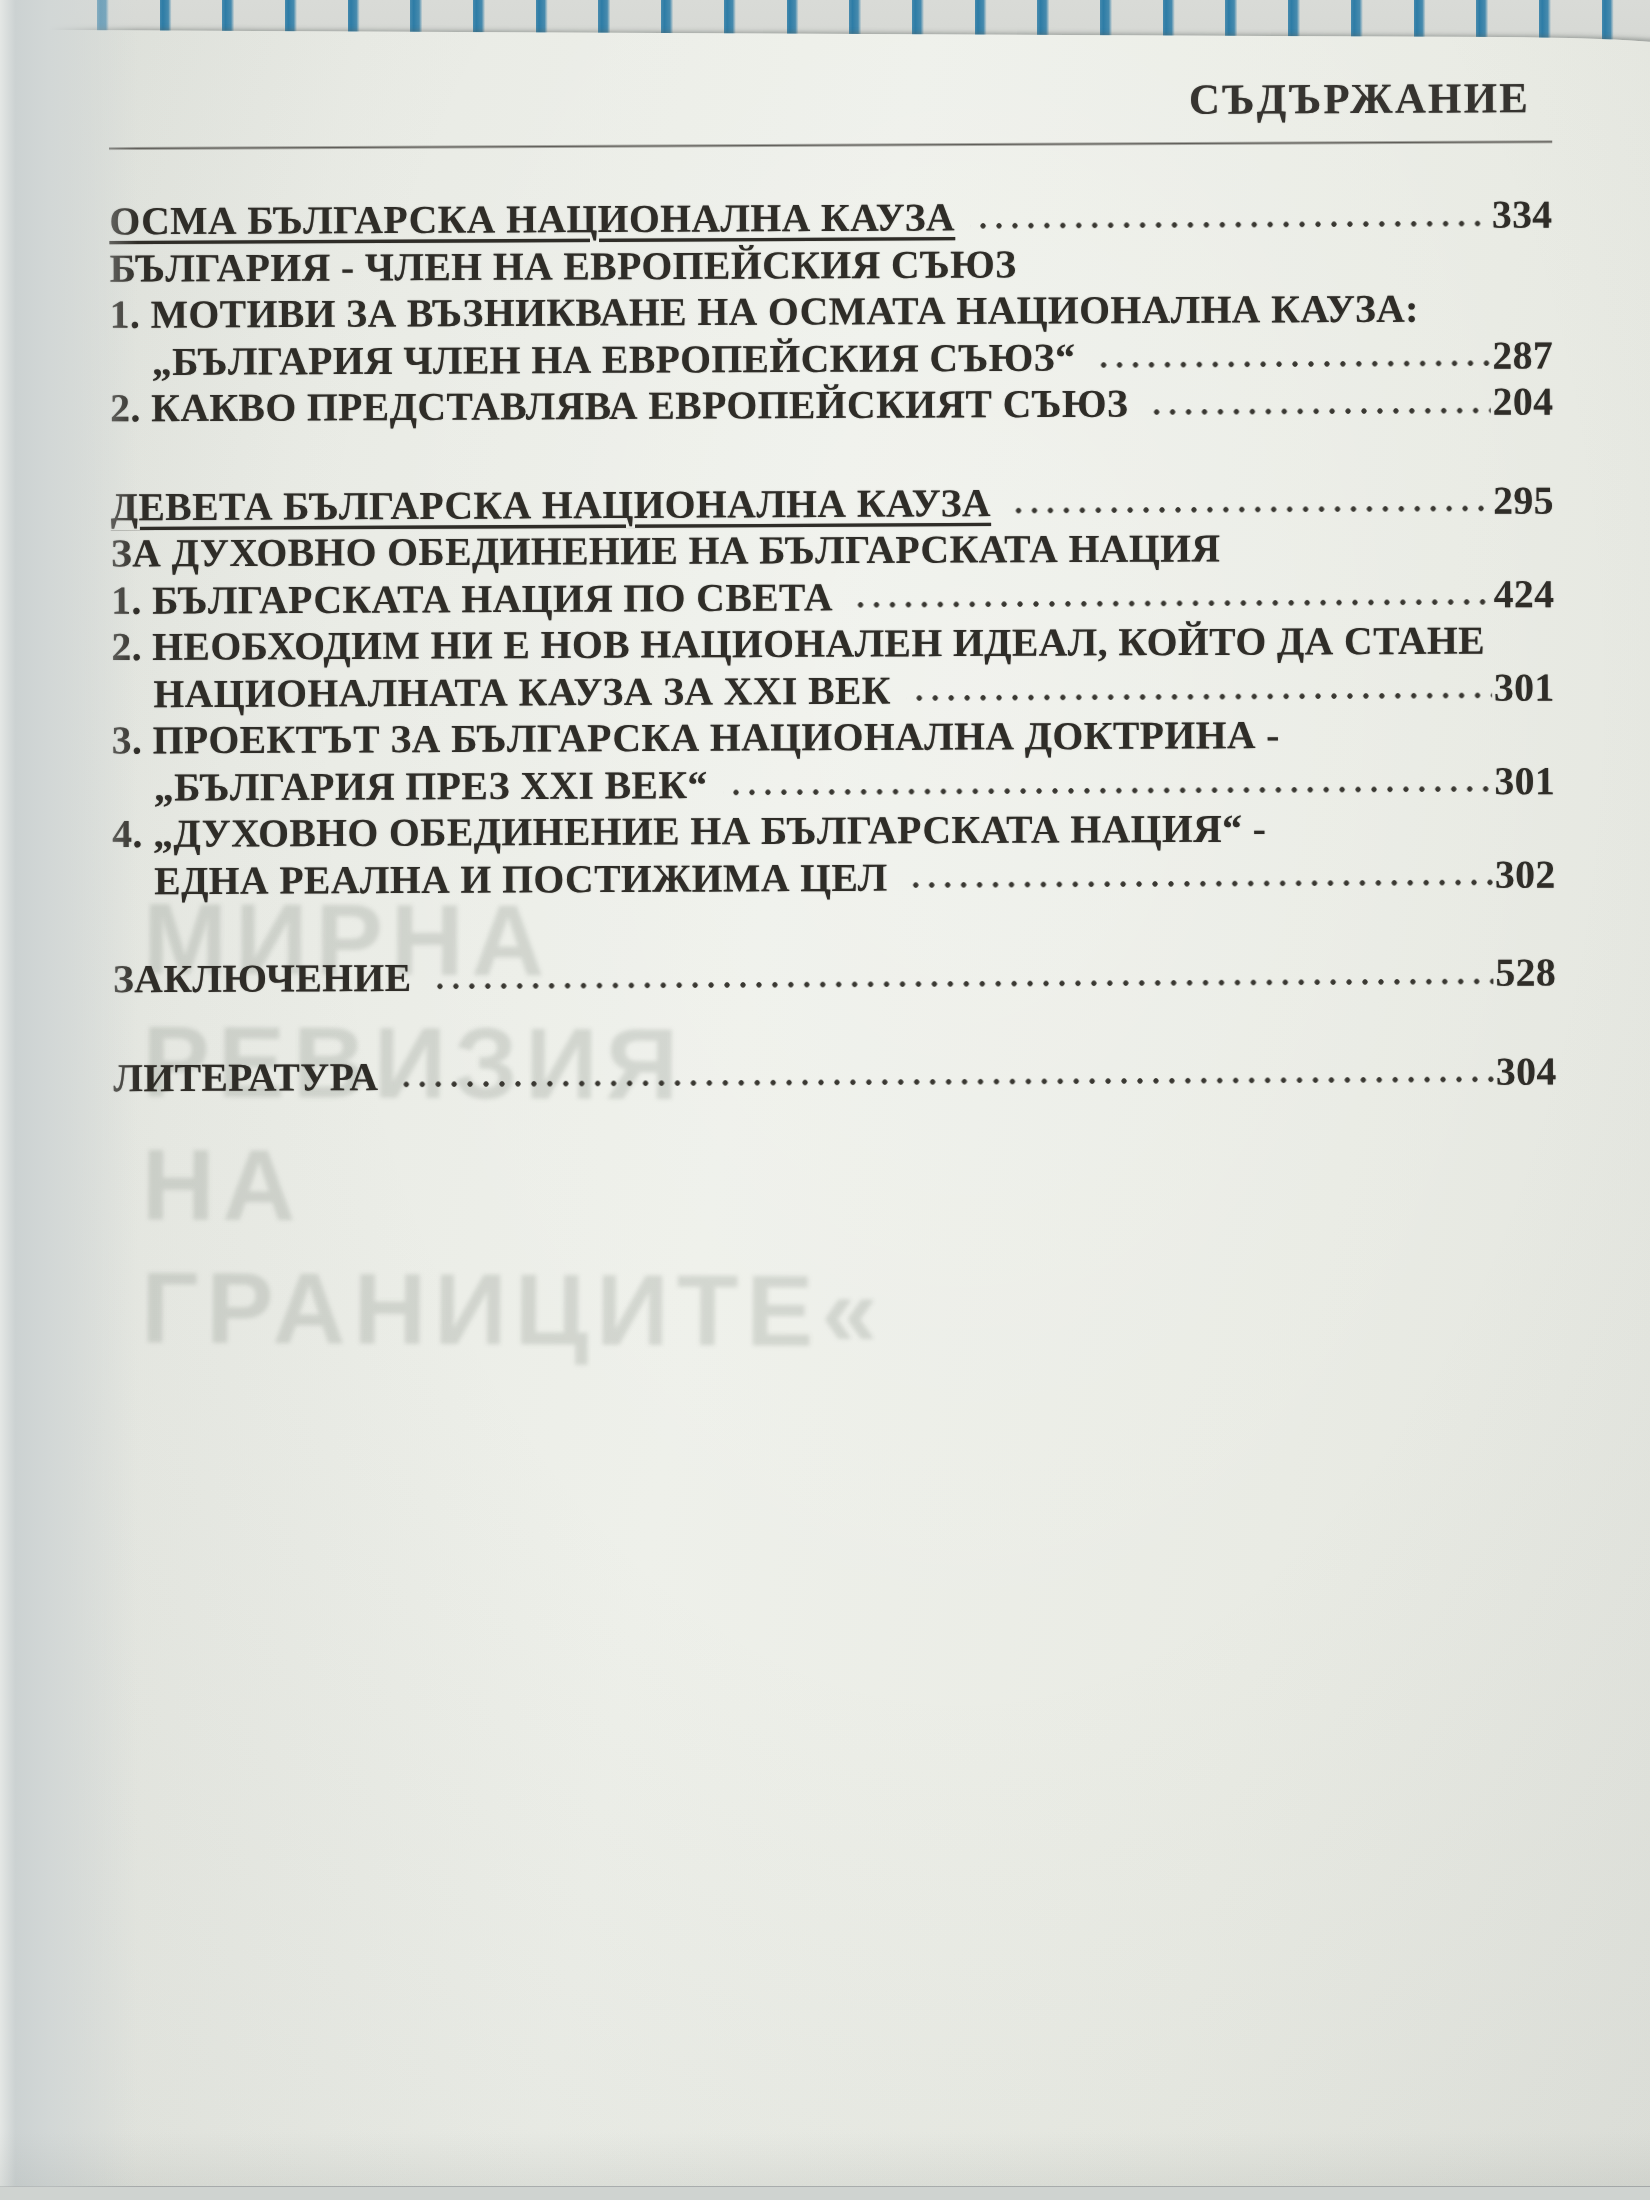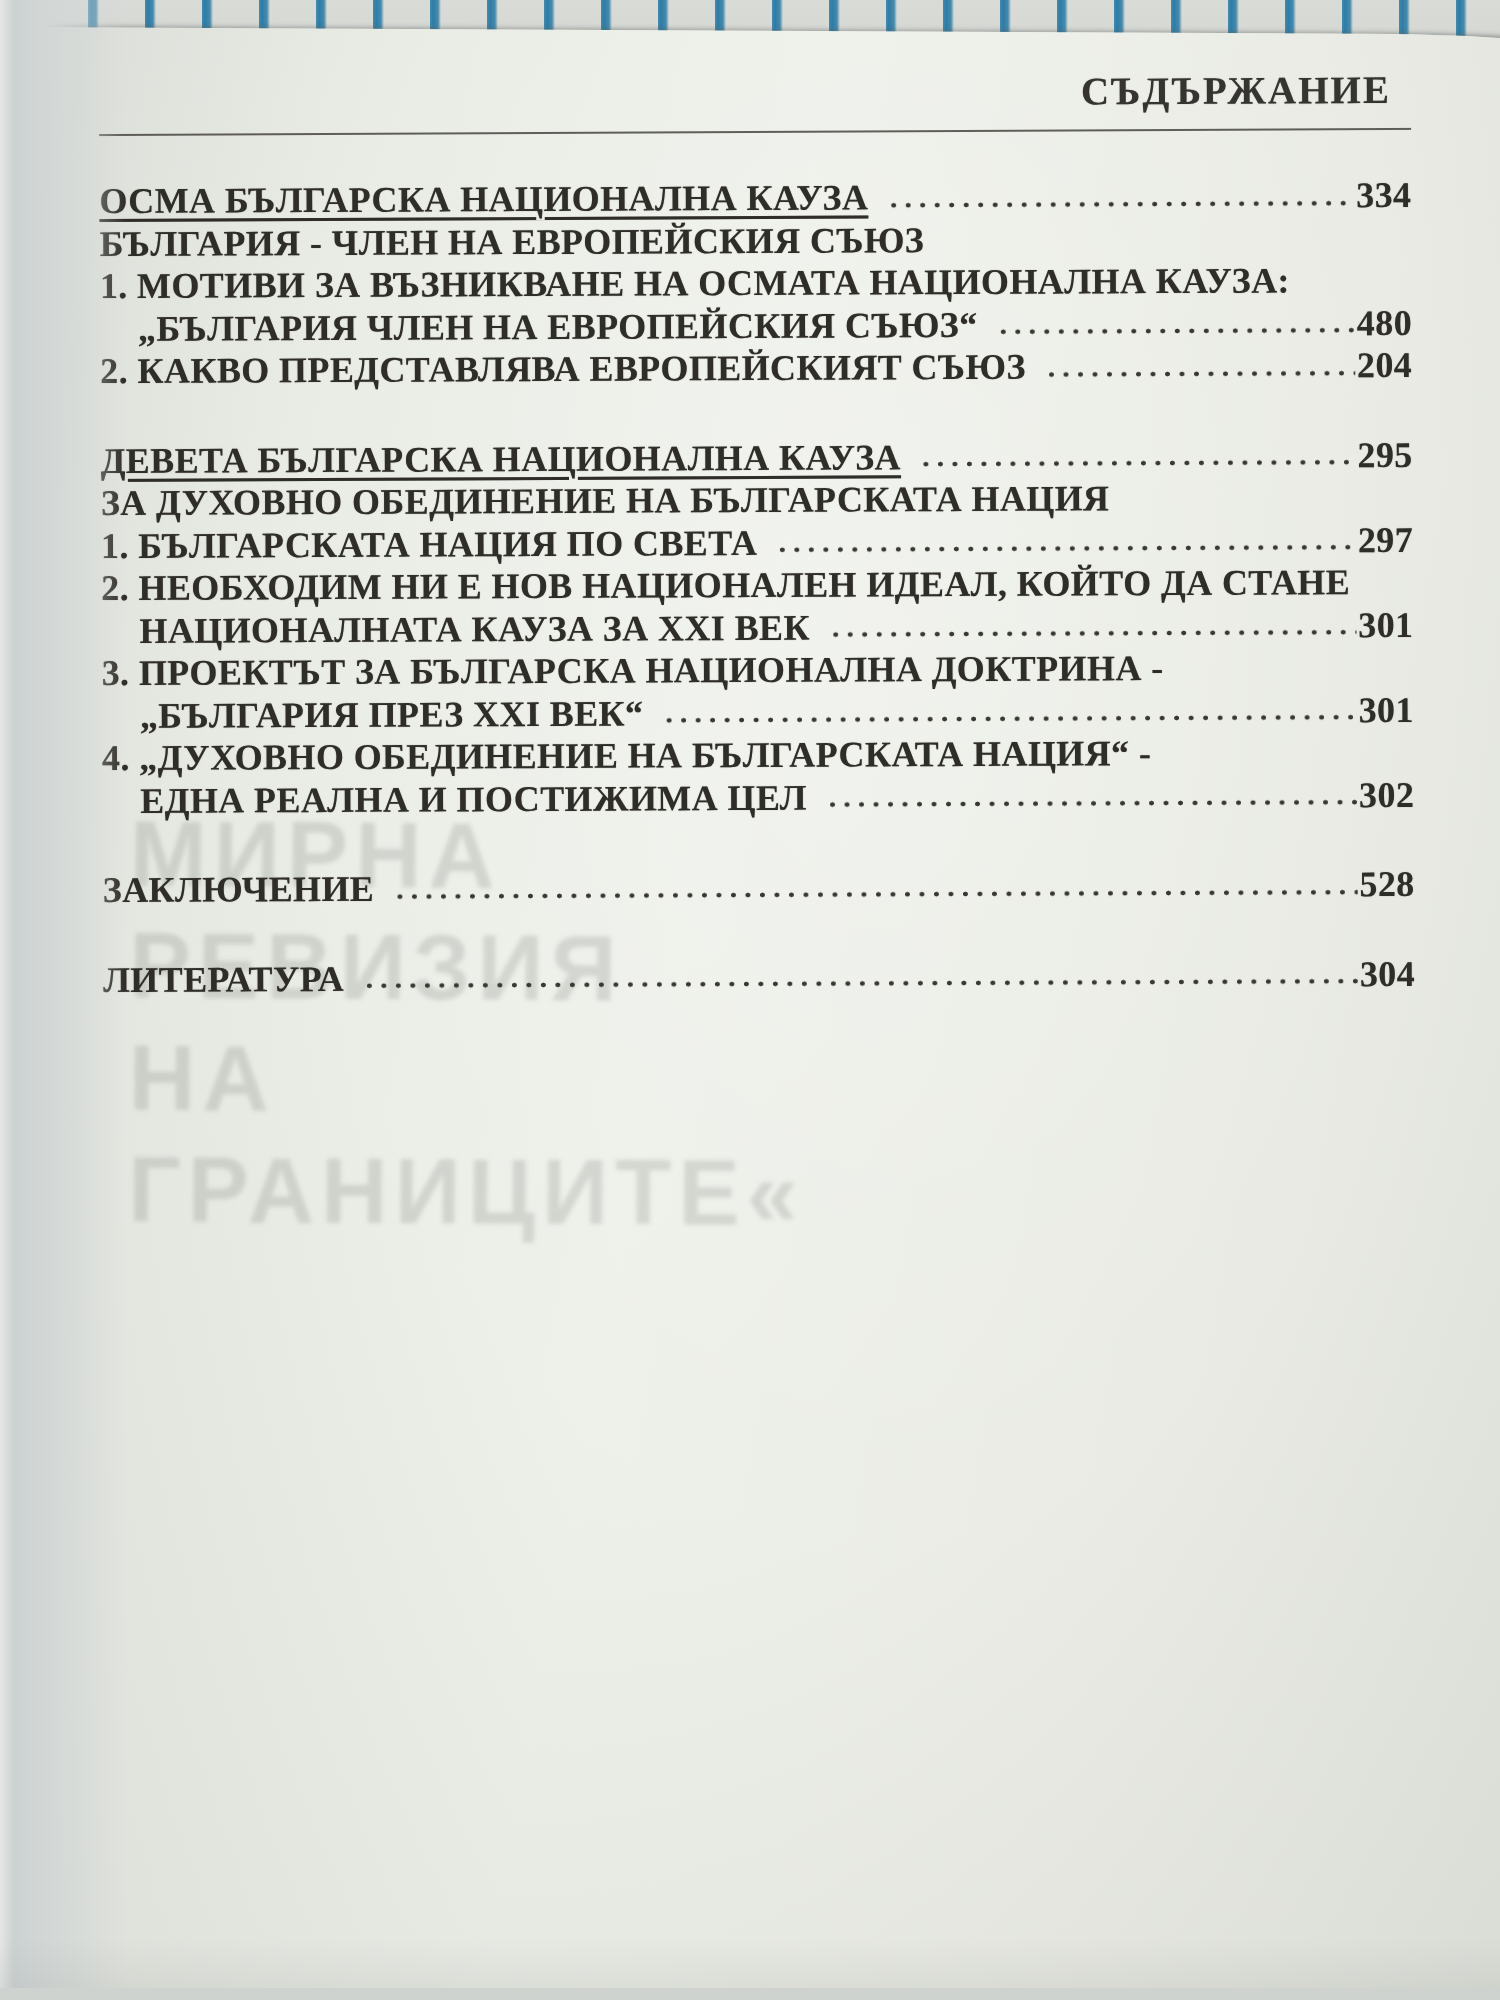--- a/index.html
+++ b/index.html
@@ -82,40 +82,40 @@
         </div>
         <div class="row">
           <span class="txt">БЪЛГАРИЯ - ЧЛЕН НА ЕВРОПЕЙСКИЯ СЪЮЗ</span>
         </div>
         <div class="row">
           <span class="txt">1. МОТИВИ ЗА ВЪЗНИКВАНЕ НА ОСМАТА НАЦИОНАЛНА КАУЗА:</span>
         </div>
         <div class="row ind">
           <span class="txt">„БЪЛГАРИЯ ЧЛЕН НА ЕВРОПЕЙСКИЯ СЪЮЗ“</span>
           <span class="leader"></span>
-          <span class="pg">480</span>
+          <span class="pg">287</span>
         </div>
         <div class="row">
           <span class="txt">2. КАКВО ПРЕДСТАВЛЯВА ЕВРОПЕЙСКИЯТ СЪЮЗ</span>
           <span class="leader"></span>
           <span class="pg">204</span>
         </div>
 
         <div class="row u gap">
           <span class="txt">ДЕВЕТА БЪЛГАРСКА НАЦИОНАЛНА КАУЗА</span>
           <span class="leader"></span>
           <span class="pg">295</span>
         </div>
         <div class="row">
           <span class="txt">ЗА ДУХОВНО ОБЕДИНЕНИЕ НА БЪЛГАРСКАТА НАЦИЯ</span>
         </div>
         <div class="row">
           <span class="txt">1. БЪЛГАРСКАТА НАЦИЯ ПО СВЕТА</span>
           <span class="leader"></span>
-          <span class="pg">297</span>
+          <span class="pg">424</span>
         </div>
         <div class="row">
           <span class="txt">2. НЕОБХОДИМ НИ Е НОВ НАЦИОНАЛЕН ИДЕАЛ, КОЙТО ДА СТАНЕ</span>
         </div>
         <div class="row ind">
           <span class="txt">НАЦИОНАЛНАТА КАУЗА ЗА XXI ВЕК</span>
           <span class="leader"></span>
           <span class="pg">301</span>
         </div>
         <div class="row">

